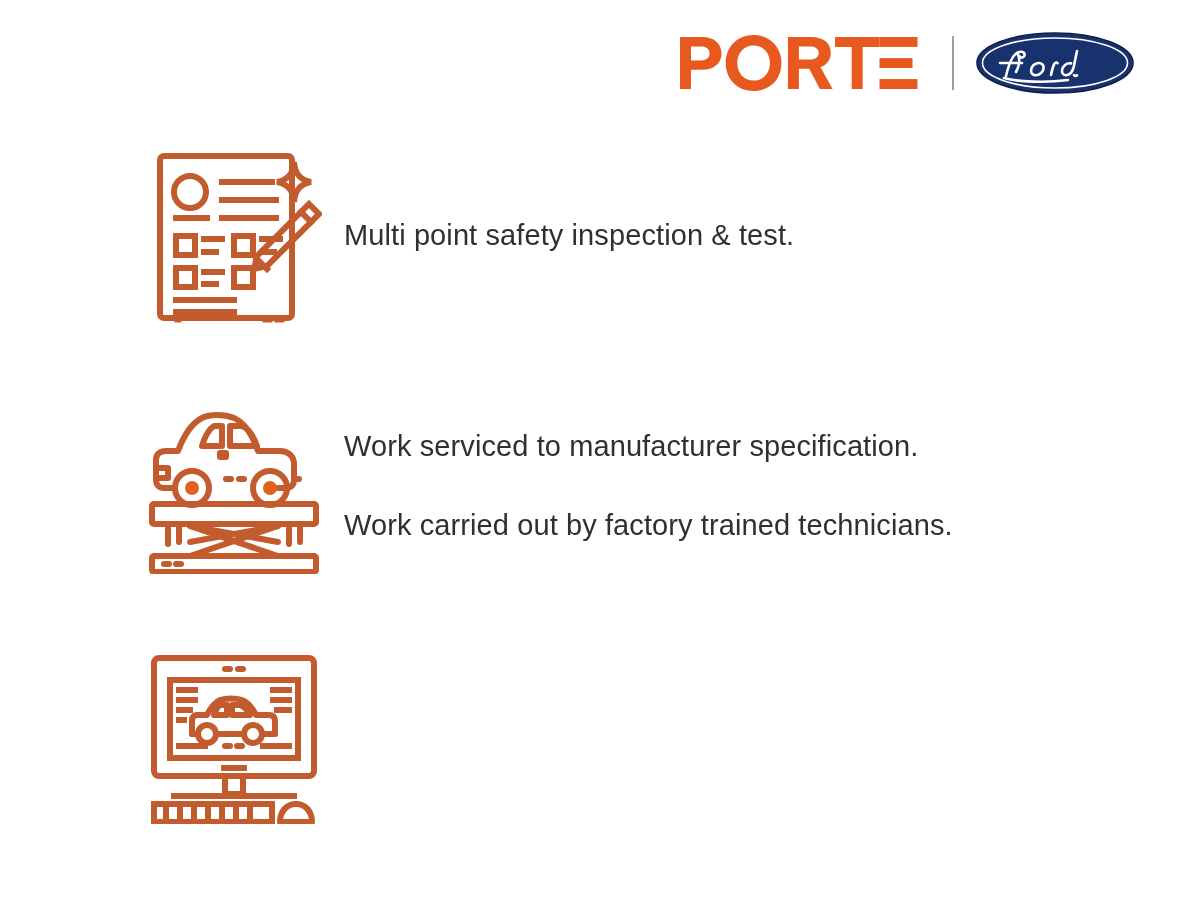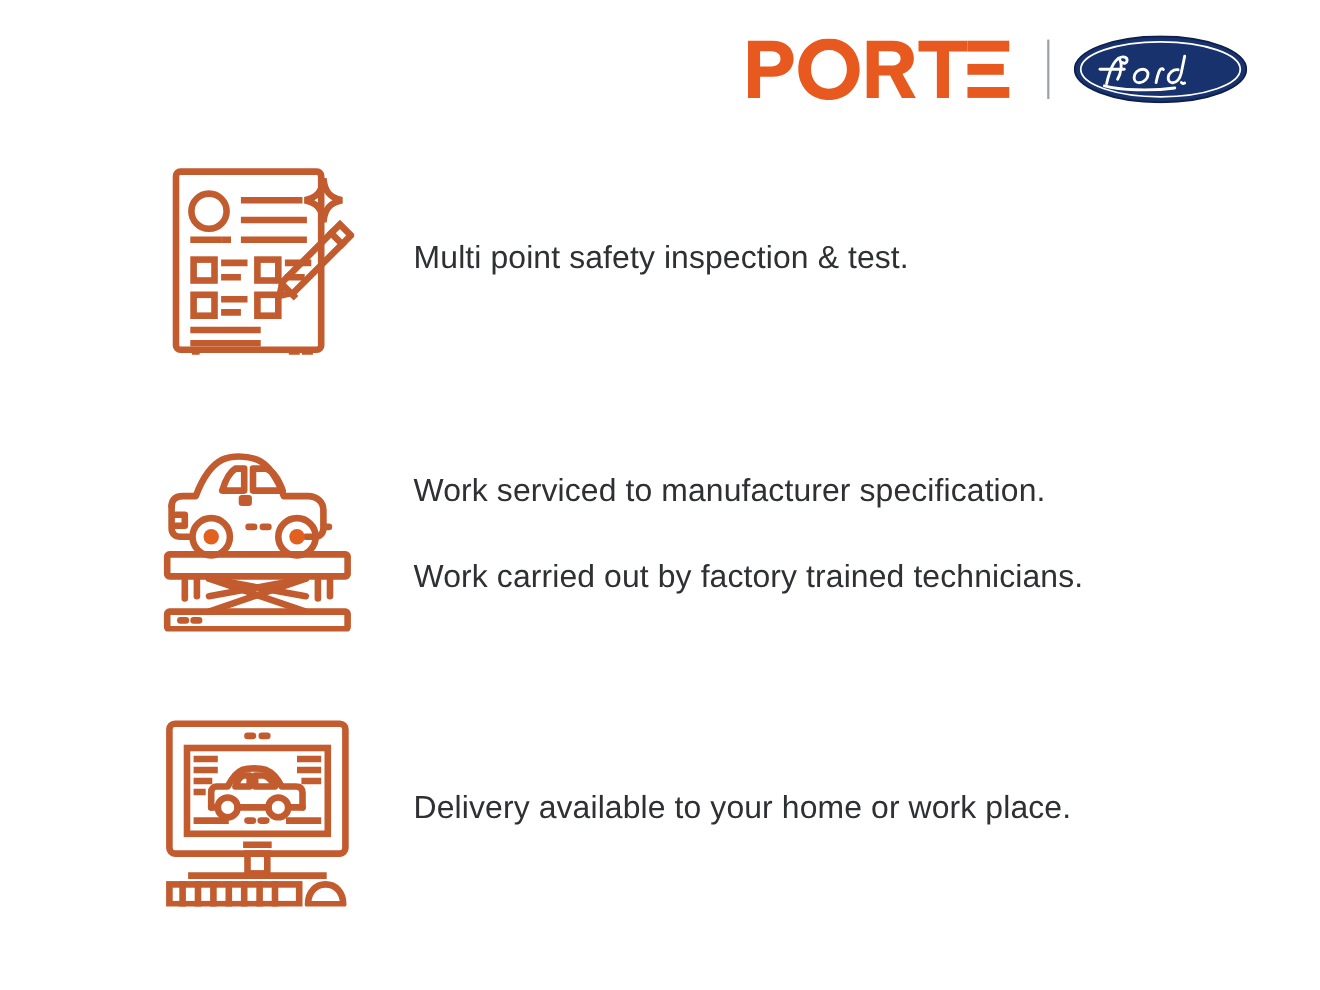--- a/index.html
+++ b/index.html
@@ -47,21 +47,20 @@
     position: absolute;
     left: 146px;
     top: 146px;
     width: 1000px;
   }
   .feature-row {
     display: flex;
     align-items: center;
     height: 180px;
     margin-bottom: 70px;
-    gap: 32px;
   }
   .feature-row:last-child { margin-bottom: 0; }
 
   .feature-icon {
     width: 176px;
     flex: none;
     display: flex;
     align-items: center;
     justify-content: flex-start;
   }
@@ -279,18 +278,15 @@
           <path d="M48 156v18"></path>
           <path d="M62 156v18"></path>
           <path d="M76 156v18"></path>
           <path d="M90 156v18"></path>
           <path d="M104 156v18"></path>
 
           <path d="M134 174c0-11 7-18 16-18s16 7 16 18z" stroke-linejoin="round"></path>
         </g>
       </svg>
     </div>
-    <div class="feature-text">
-      <span class="line">Delivery available to your home or work place.</span>
-    </div>
   </div>
 
 </div>
 
 </body></html>

